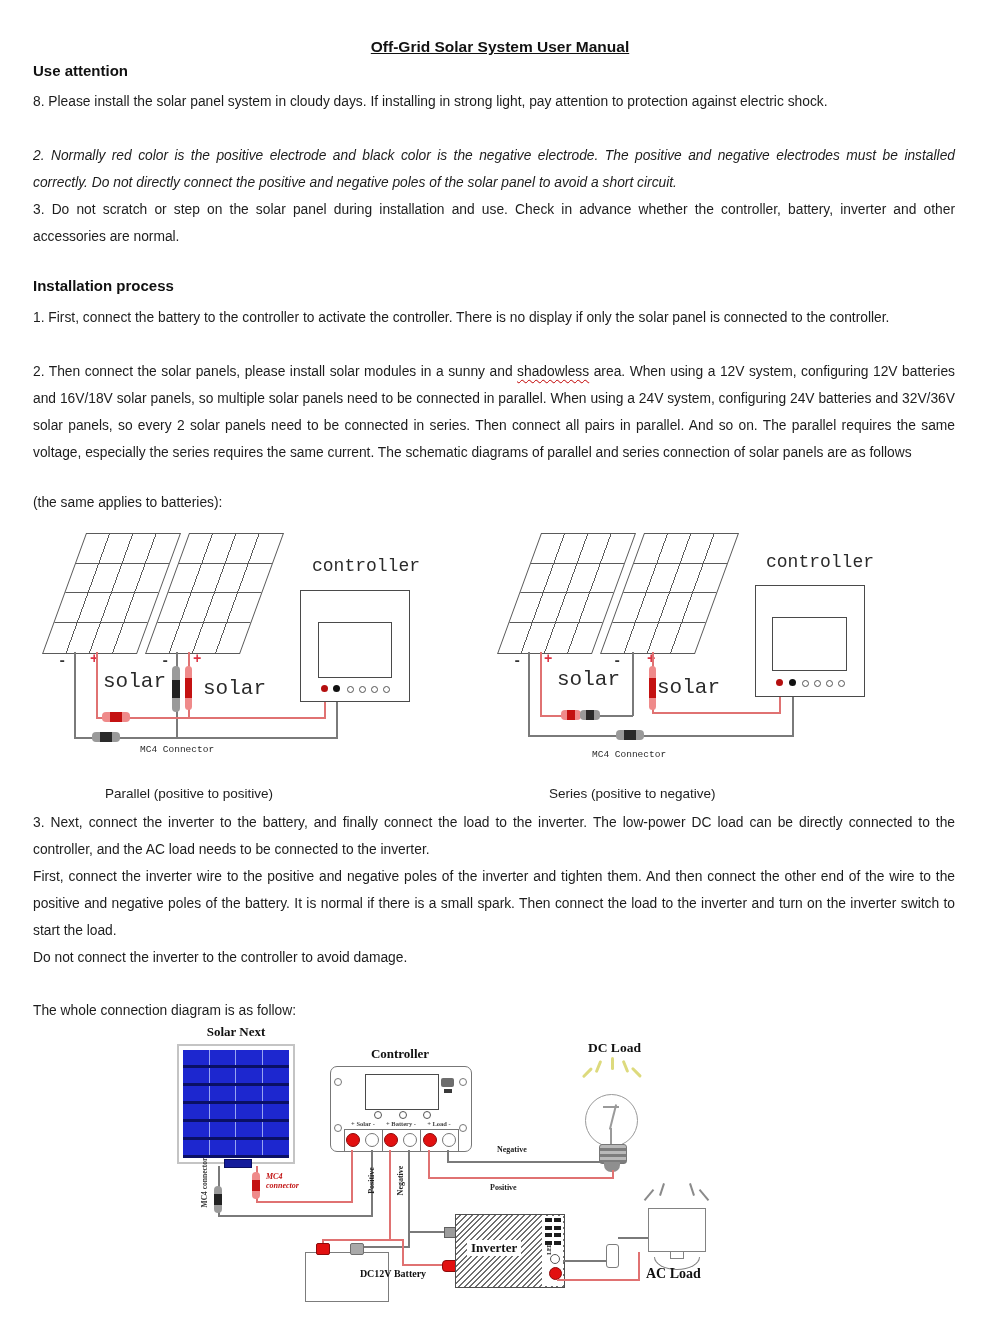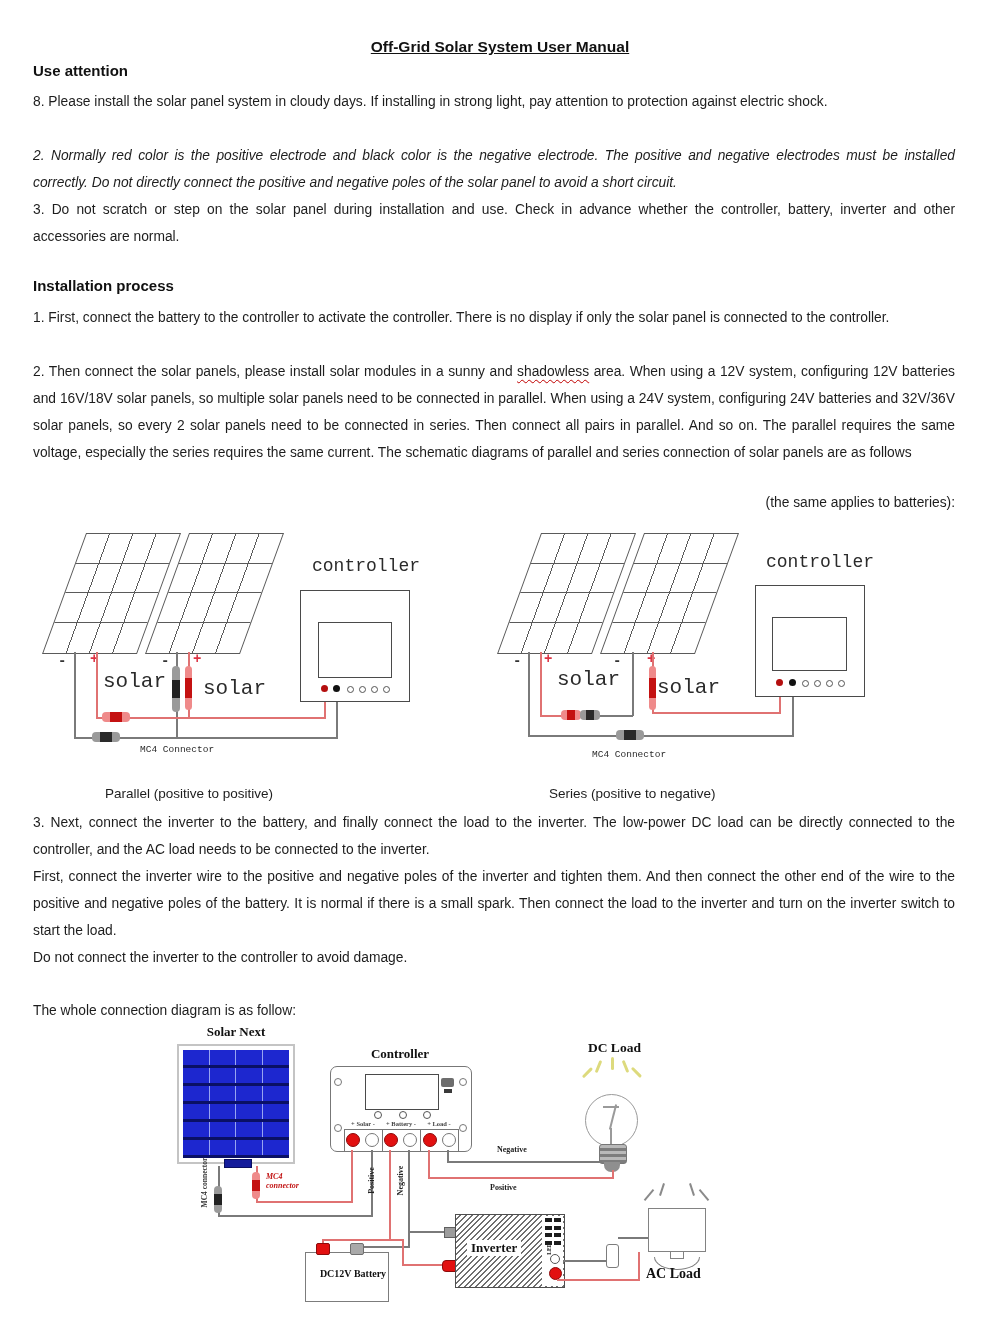--- a/index.html
+++ b/index.html
@@ -57,21 +57,21 @@
 
   <div class="title" style="top:38px;text-decoration:underline;">Off-Grid Solar System User Manual</div>
   <div class="heading" style="top:62px;">Use attention</div>
   <div class="body-text" style="top:88px;">8. Please install the solar panel system in cloudy days. If installing in strong light, pay attention to protection against electric shock.</div>
   <div class="body-text" style="top:142px;font-style:italic;">2. Normally red color is the positive electrode and black color is the negative electrode. The positive and negative electrodes must be installed correctly. Do not directly connect the positive and negative poles of the solar panel to avoid a short circuit.</div>
   <div class="body-text" style="top:196px;">3. Do not scratch or step on the solar panel during installation and use. Check in advance whether the controller, battery, inverter and other accessories are normal.</div>
 
   <div class="heading" style="top:277px;">Installation process</div>
   <div class="body-text" style="top:304px;">1. First, connect the battery to the controller to activate the controller. There is no display if only the solar panel is connected to the controller.</div>
   <div class="body-text" style="top:358px;"><span>2. Then connect the solar panels, please install solar modules in a sunny and </span><span class="squig">shadowless</span><span> area. When using a 12V system, configuring 12V batteries and 16V/18V solar panels, so multiple solar panels need to be connected in parallel. When using a 24V system, configuring 24V batteries and 32V/36V solar panels, so every 2 solar panels need to be connected in series. Then connect all pairs in parallel. And so on. The parallel requires the same voltage, especially the series requires the same current. The schematic diagrams of parallel and series connection of solar panels are as follows</span></div>
-  <div class="body-text" style="top:489px;text-align:right;">(the same applies to batteries):</div>
+  <div class="body-text" style="top:489px;text-align:left;">(the same applies to batteries):</div>
 
   <div>
     <div class="tpanel" style="left:42px;top:533px;"></div>
     <div class="tpanel" style="left:145px;top:533px;"></div>
     <div class="sign" style="left:58px;top:653px;color:#333;">-</div>
     <div class="sign" style="left:90px;top:651px;color:#d34;">+</div>
     <div class="sign" style="left:161px;top:653px;color:#333;">-</div>
     <div class="sign" style="left:193px;top:651px;color:#d34;">+</div>
     <div class="cad" style="left:103px;top:670px;font-size:21px;">solar</div>
     <div class="cad" style="left:203px;top:677px;font-size:21px;">solar</div>
@@ -223,21 +223,21 @@
     <div class="wr" style="left:322px;top:1239px;width:2px;height:10px;"></div>
     <div class="w" style="left:408px;top:1150px;width:2px;height:98px;"></div>
     <div class="w" style="left:355px;top:1246px;width:55px;height:2px;"></div>
     <div class="w" style="left:355px;top:1246px;width:2px;height:8px;"></div>
     <div class="tinylbl vert" style="left:348px;top:1176px;width:46px;text-align:center;">Positive</div>
     <div class="tinylbl vert" style="left:377px;top:1176px;width:46px;text-align:center;">Negative</div>
 
     <div class="abs" style="left:305px;top:1252px;width:84px;height:50px;border:1.5px solid #7c7c7c;background:#fff;box-sizing:border-box;"></div>
     <div class="abs" style="left:316px;top:1243px;width:12px;height:10px;background:#e21010;border:1px solid #8c0b0b;border-radius:2px;"></div>
     <div class="abs" style="left:350px;top:1243px;width:12px;height:10px;background:#a9a9a9;border:1px solid #6f6f6f;border-radius:2px;"></div>
-    <div class="serif-lbl" style="left:305px;top:1268px;width:96px;text-align:center;font-size:10px;">DC12V Battery</div>
+    <div class="serif-lbl" style="left:305px;top:1268px;width:96px;text-align:center;font-size:10px;padding-left:40px;">DC12V Battery</div>
 
     <div class="wr" style="left:402px;top:1239px;width:2px;height:27px;"></div>
     <div class="wr" style="left:402px;top:1264px;width:43px;height:2px;"></div>
     <div class="w" style="left:408px;top:1231px;width:39px;height:2px;"></div>
     <div class="abs" style="left:444px;top:1227px;width:13px;height:9px;background:#9c9c9c;border:1px solid #5f5f5f;"></div>
     <div class="abs" style="left:442px;top:1260px;width:15px;height:10px;background:#e21010;border:1px solid #8c0b0b;border-radius:4px;"></div>
 
     <div class="hatch" style="left:455px;top:1214px;width:110px;height:74px;box-sizing:border-box;"></div>
     <div class="abs" style="left:542px;top:1216px;width:21px;height:70px;background:#fff;"></div>
     <div class="vent" style="left:545px;top:1218px;width:7px;height:27px;"></div>

